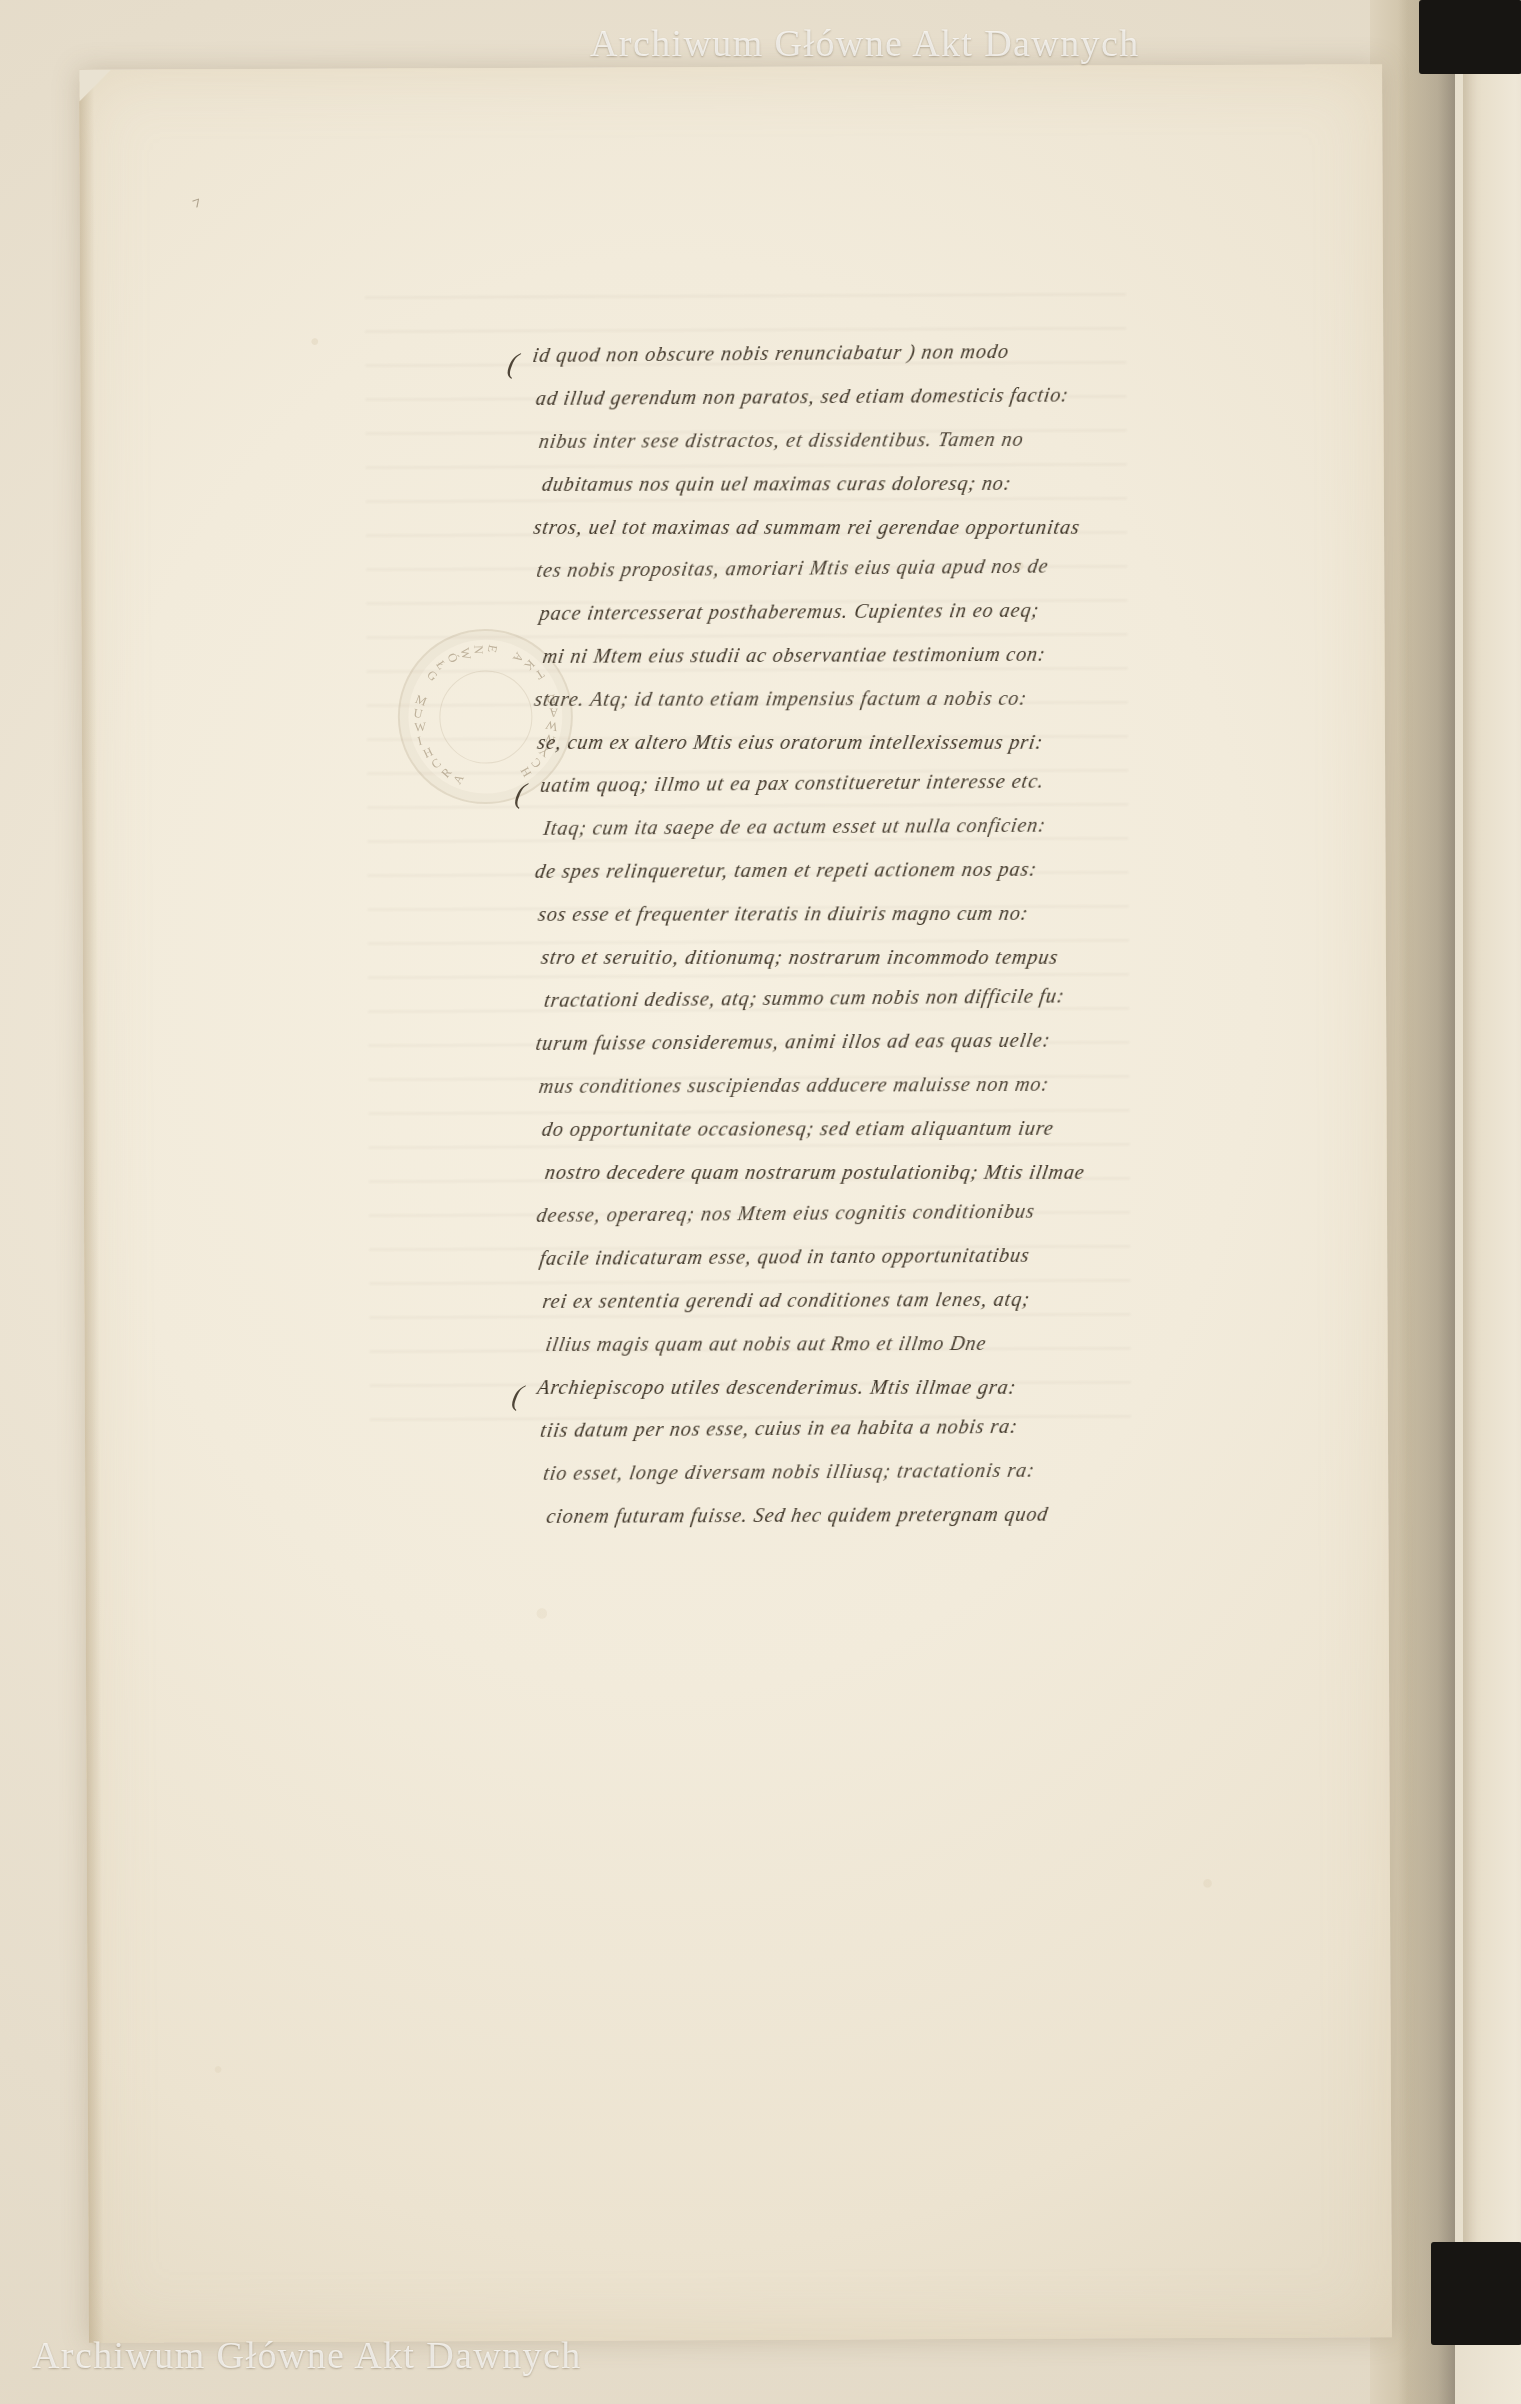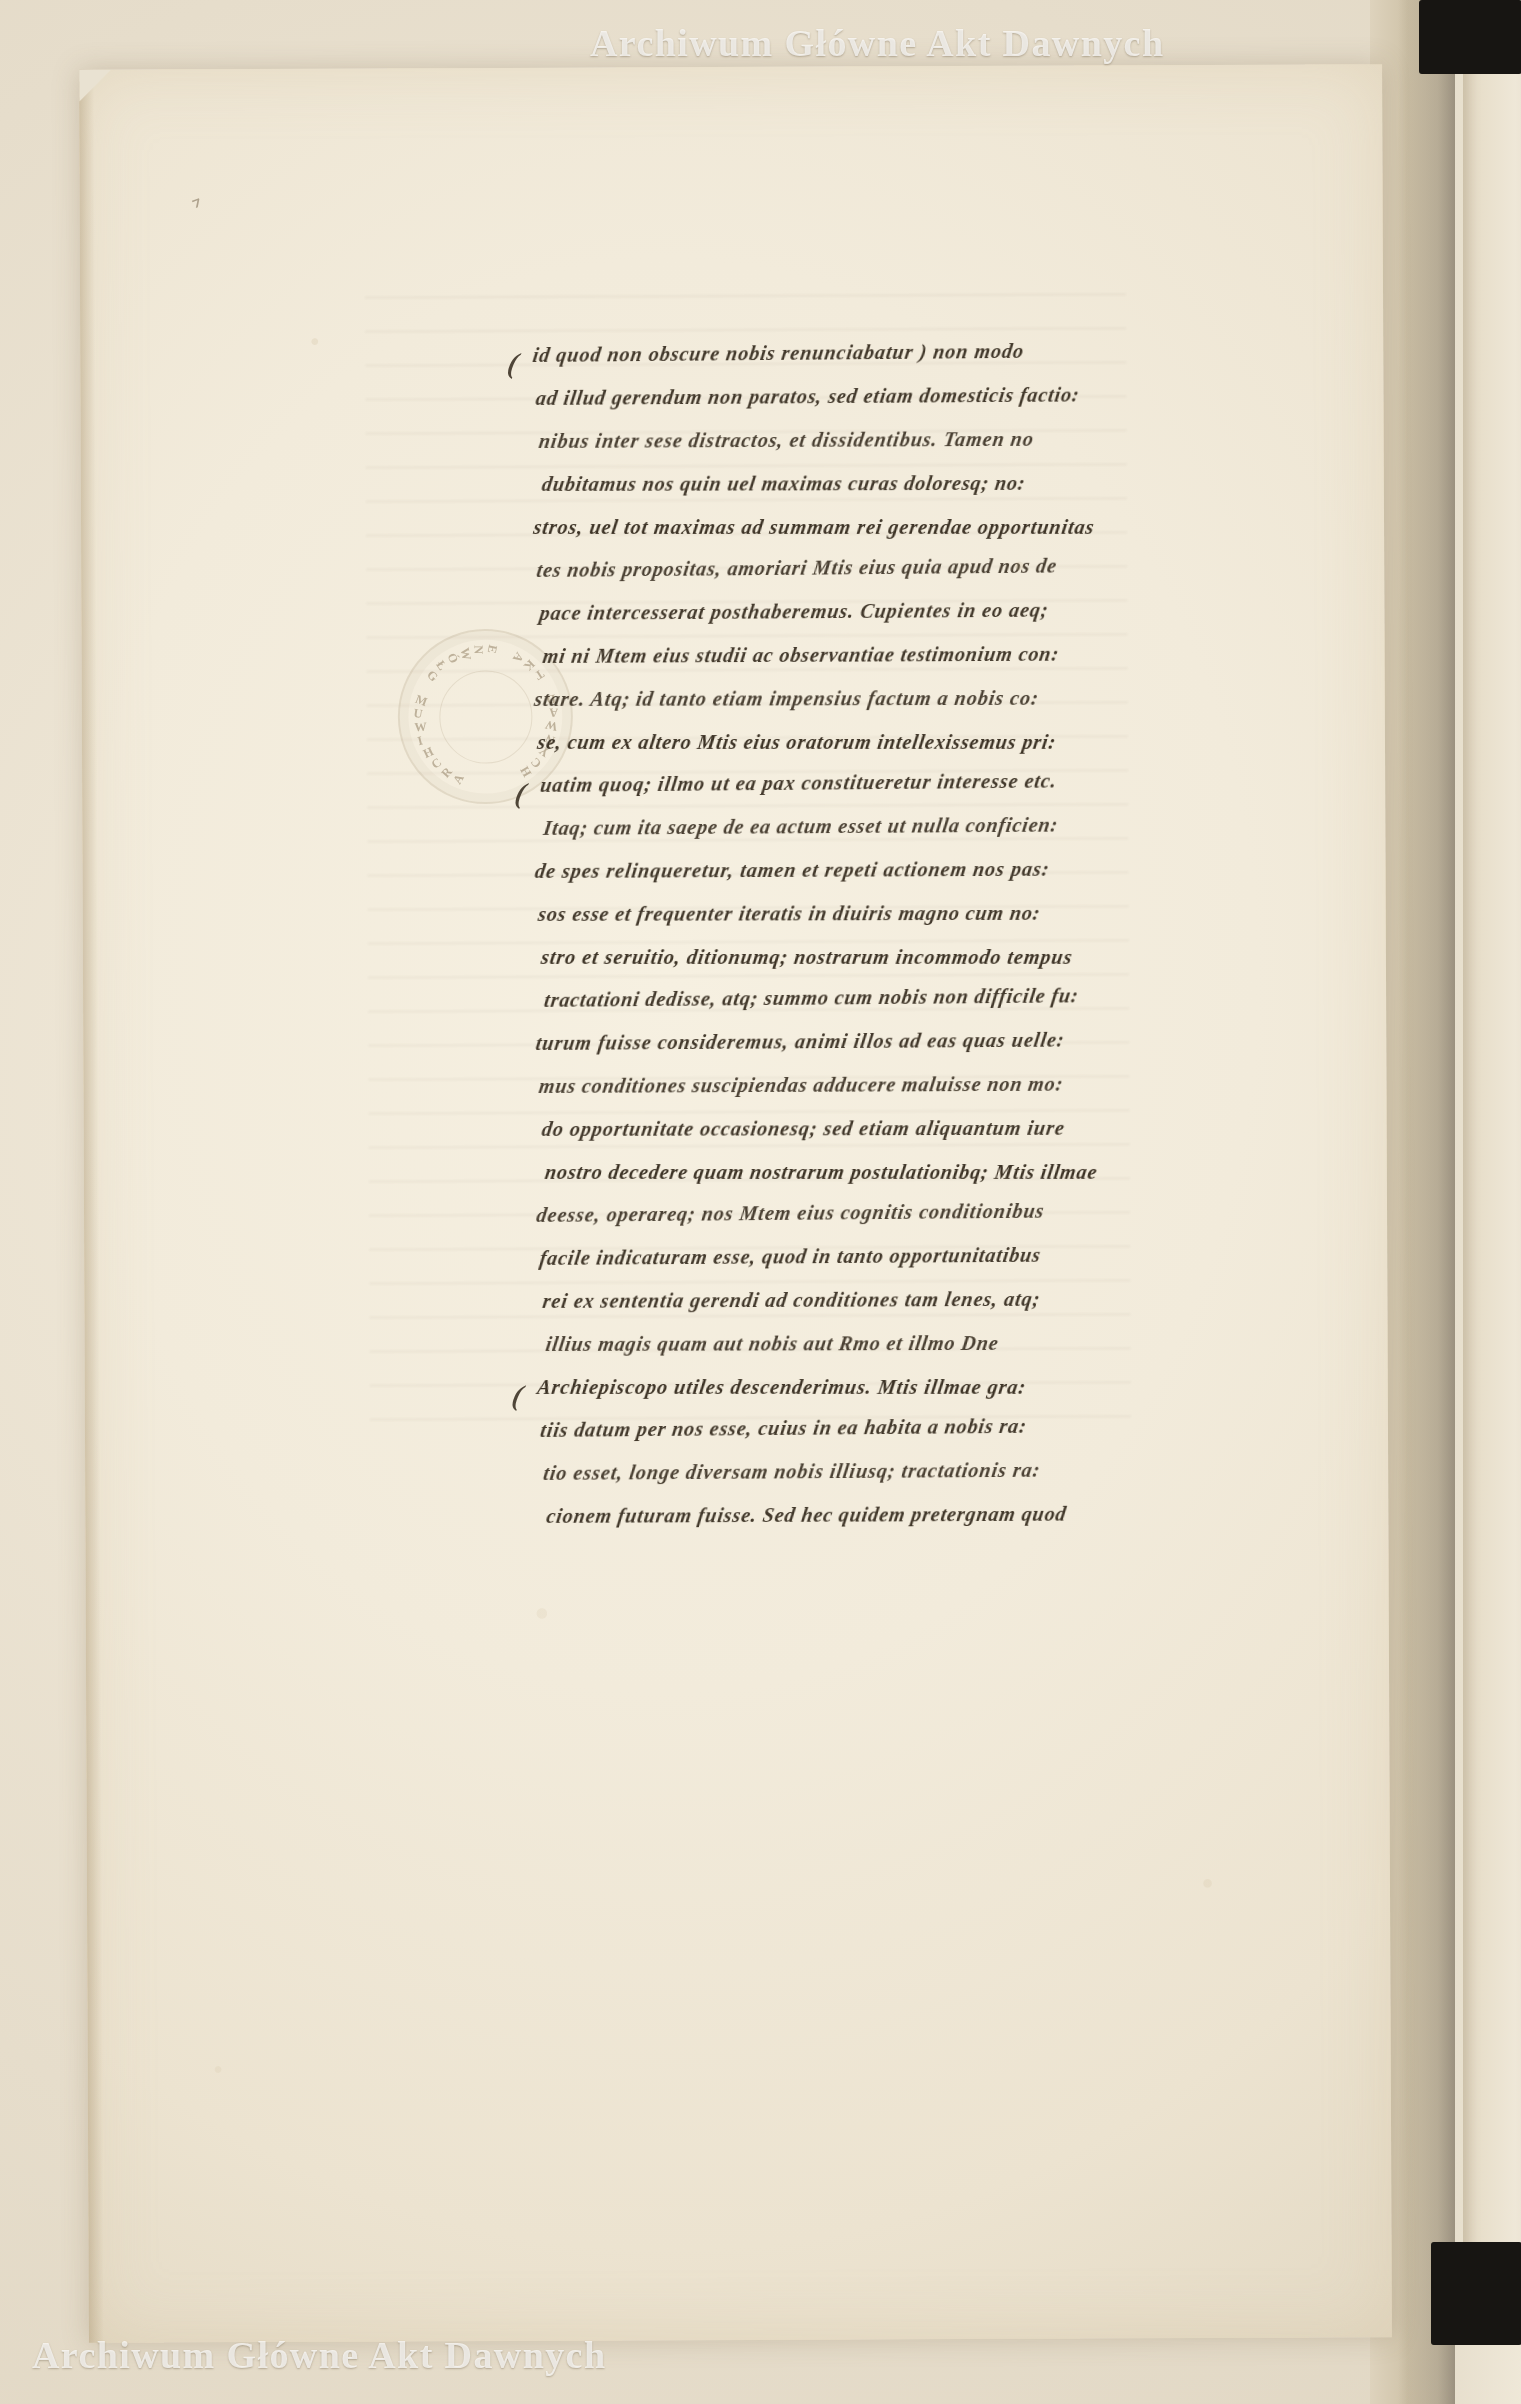--- a/index.html
+++ b/index.html
@@ -14,21 +14,20 @@
     font-family: "Liberation Serif", serif;
   }
 
   
   #scan {
     position: relative;
     width: 1522px;
     height: 2404px;
     background: #e9e2d2;
     overflow: hidden;
-    font-weight: bold;
   }
 
   
   .bed {
     position: absolute;
     inset: 0;
     background:
       radial-gradient(ellipse 120% 80% at 40% 45%, #f3ecdd 0%, #e6ddcb 60%, #ded4c0 100%);
   }
 

